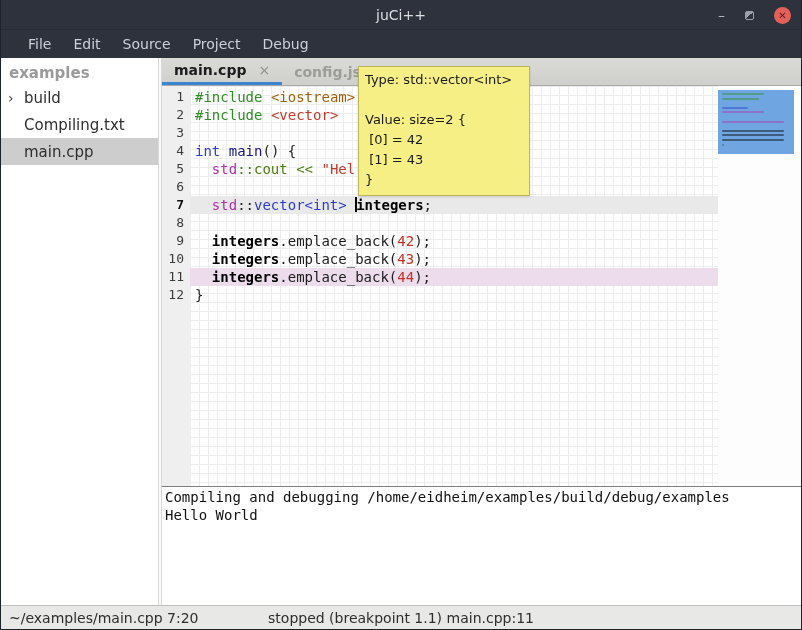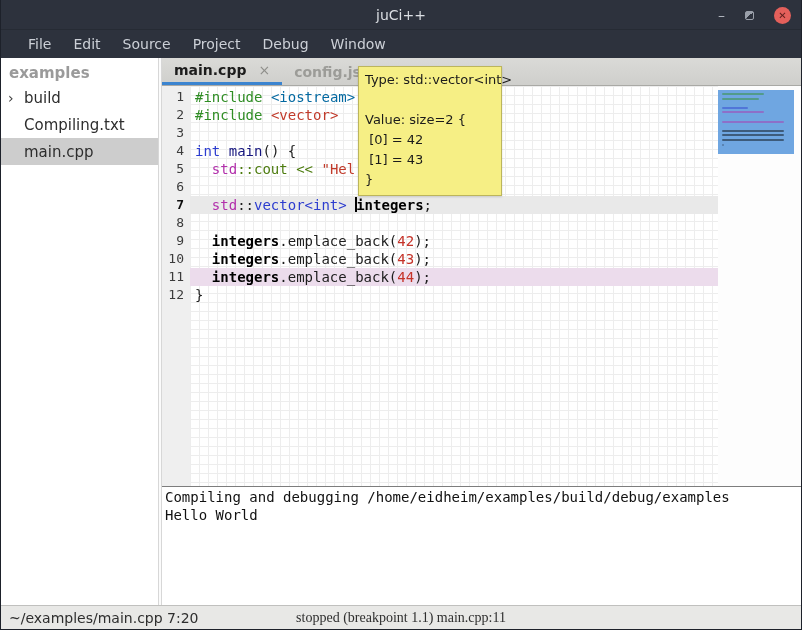--- a/index.html
+++ b/index.html
@@ -79,38 +79,38 @@
   .ln.bold { font-weight:bold; color:#111; }
   .lc { flex:1 1 auto; margin-right:83px; padding-left:5px;
     font-family:"DejaVu Sans Mono", monospace; font-size:14px; line-height:18px;
     white-space:pre; color:#1d1d1d; }
   .code-row.current .lc { background:var(--curline,#e9e9e9); }
   .code-row.breakpoint .lc { background:var(--bpline,#ecdcec); }
   .caret { display:inline-block; width:2px; height:15px; background:#000;
     vertical-align:-2px; margin-right:-1px; }
 
   
-  .tooltip { position:absolute; left:196px; top:8px; width:144px; z-index:30;
+  .tooltip { position:absolute; left:196px; top:8px; width:172px; z-index:30;
     background:var(--tooltip,#f6ef85); border:1px solid #bcb55c;
     padding:3px 6px 5px 6px; font-size:13px; line-height:20px; color:#1b1b1b;
     box-shadow:0 1px 2px rgba(0,0,0,0.15); }
   .tooltip .tline { white-space:pre; min-height:20px; }
 
   .h-splitter { height:1px; flex:0 0 1px; background:#7d7d7d; }
 
   
   .output { flex:1 1 auto; background:#fff; padding:1px 0 0 3px; overflow:hidden; }
   .out-line { font-family:"DejaVu Sans Mono", monospace; font-size:14px;
     line-height:18px; color:#111; white-space:pre; }
 
   
   .statusbar { height:24px; flex:0 0 24px; background:#e8e8e6; border-top:1px solid #c0c0be;
     display:flex; align-items:center; position:relative; font-size:14px; color:#2e2e2e; }
   .status-left { margin-left:8px; }
-  .status-center { position:absolute; left:50%; transform:translateX(-50%); white-space:nowrap;font-family:Liberation Serif, serif; }
+  .status-center { position:absolute; left:50%; transform:translateX(-50%); white-space:nowrap; }
 </style>
 </head>
 <body>
 
 <div class="window">
 
   <div class="titlebar">
     <div class="title">juCi++</div>
     <div class="win-controls">
       <div class="btn-min">–</div>
@@ -118,21 +118,20 @@
       <div class="btn-close">✕</div>
     </div>
   </div>
 
   <div class="menubar" id="menu-bar">
       <div class="menu-item">File</div>
       <div class="menu-item">Edit</div>
       <div class="menu-item">Source</div>
       <div class="menu-item">Project</div>
       <div class="menu-item">Debug</div>
-      <div class="menu-item">Window</div>
     </div>
 
   <div class="content">
 
     <div class="sidebar">
       <div class="side-root">examples</div>
       <div id="side-items">
           <div class="side-item">
             <div class="expander">›</div>
             <div class="">build</div>
@@ -174,21 +173,21 @@
               <div class="mini-bar" style="top: 30.6px; left: 4px; width: 61.6px; background: rgb(178, 47, 171); opacity: 0.45;"></div>
               <div class="mini-bar" style="top: 39.8px; left: 4px; width: 61.6px; background: rgb(0, 0, 0); opacity: 0.45;"></div>
               <div class="mini-bar" style="top: 44.4px; left: 4px; width: 61.6px; background: rgb(0, 0, 0); opacity: 0.45;"></div>
               <div class="mini-bar" style="top: 49px; left: 4px; width: 61.6px; background: rgb(0, 0, 0); opacity: 0.45;"></div>
               <div class="mini-bar" style="top: 53.6px; left: 4px; width: 2.2px; background: rgb(49, 67, 94); opacity: 0.45;"></div>
             </div>
         </div>
         <div class="code-rows" id="code-rows">
             <div class="code-row">
               <div class="ln">1</div>
-              <div class="lc"><span style="color: rgb(47, 141, 36);">#include</span><span style="color: rgb(29, 29, 29);"> </span><span style="color: #0369a1;">&lt;iostream&gt;</span></div>
+              <div class="lc"><span style="color: rgb(47, 141, 36);">#include</span><span style="color: rgb(29, 29, 29);"> </span><span style="color: #a16207;">&lt;iostream&gt;</span></div>
             </div>
             <div class="code-row">
               <div class="ln">2</div>
               <div class="lc"><span style="color: rgb(47, 141, 36);">#include</span><span style="color: rgb(29, 29, 29);"> </span><span style="color: rgb(193, 58, 42);">&lt;vector&gt;</span></div>
             </div>
             <div class="code-row">
               <div class="ln">3</div>
               <div class="lc"></div>
             </div>
             <div class="code-row">

